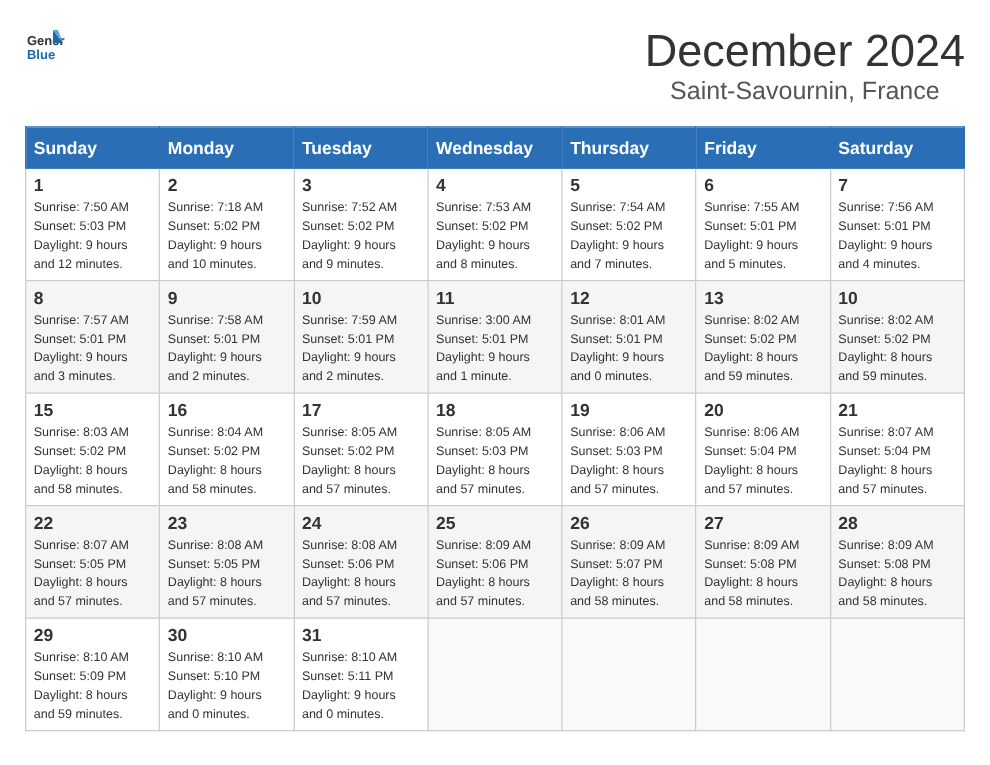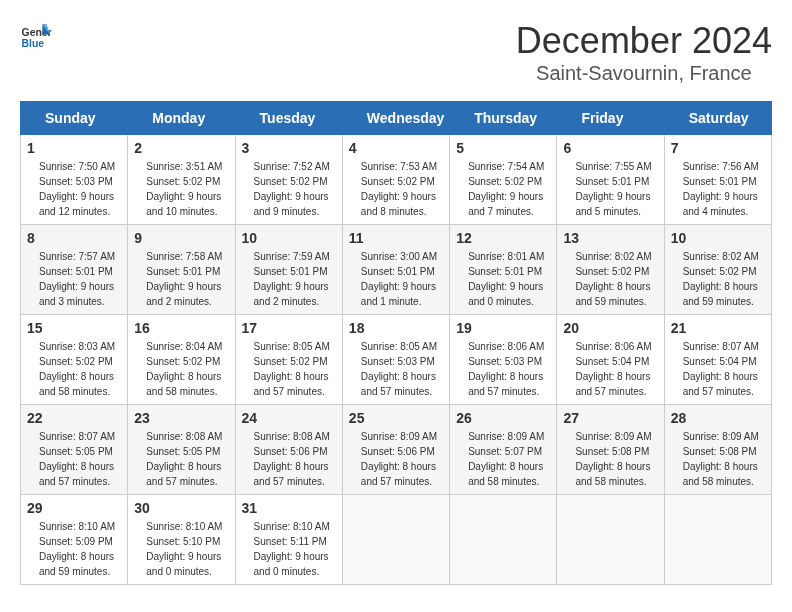--- a/index.html
+++ b/index.html
@@ -39,21 +39,21 @@
     }
     .calendar {
       width: 100%;
       border-collapse: collapse;
       table-layout: fixed;
     }
     .calendar th {
       background-color: #2a6eb5;
       color: #fff;
       text-align: left;
-      padding: 8px 24px;
+      padding: 8px 6px;
       font-size: 14px;
       font-weight: bold;
       border: 1px solid #2a6eb5;
     }
     .calendar td {
       border: 1px solid #ccc;
       vertical-align: top;
       padding: 5px 6px;
       font-size: 10.5px;
       color: #333;
@@ -66,21 +66,20 @@
     .day-num {
       font-size: 14px;
       font-weight: bold;
       margin-bottom: 3px;
       display: block;
     }
     .day-info {
       font-size: 10px;
       line-height: 1.5;
       color: #333;
-      margin-left: 12px;
     }
     .empty-cell {
       background: #f9f9f9 !important;
     }
   </style>
 </head>
 <body>
 
 <div class="header">
   <div class="logo">
@@ -115,21 +114,21 @@
           <span class="day-num">1</span>
           <div class="day-info">
             <span>Sunrise: 7:50 AM</span><br>
             <span>Sunset: 5:03 PM</span><br>
             <span>Daylight: 9 hours and 12 minutes.</span>
           </div>
         </td>
         <td>
           <span class="day-num">2</span>
           <div class="day-info">
-            <span>Sunrise: 3:51 AM</span><br>
+            <span>Sunrise: 7:18 AM</span><br>
             <span>Sunset: 5:02 PM</span><br>
             <span>Daylight: 9 hours and 10 minutes.</span>
           </div>
         </td>
         <td>
           <span class="day-num">3</span>
           <div class="day-info">
             <span>Sunrise: 7:52 AM</span><br>
             <span>Sunset: 5:02 PM</span><br>
             <span>Daylight: 9 hours and 9 minutes.</span>

